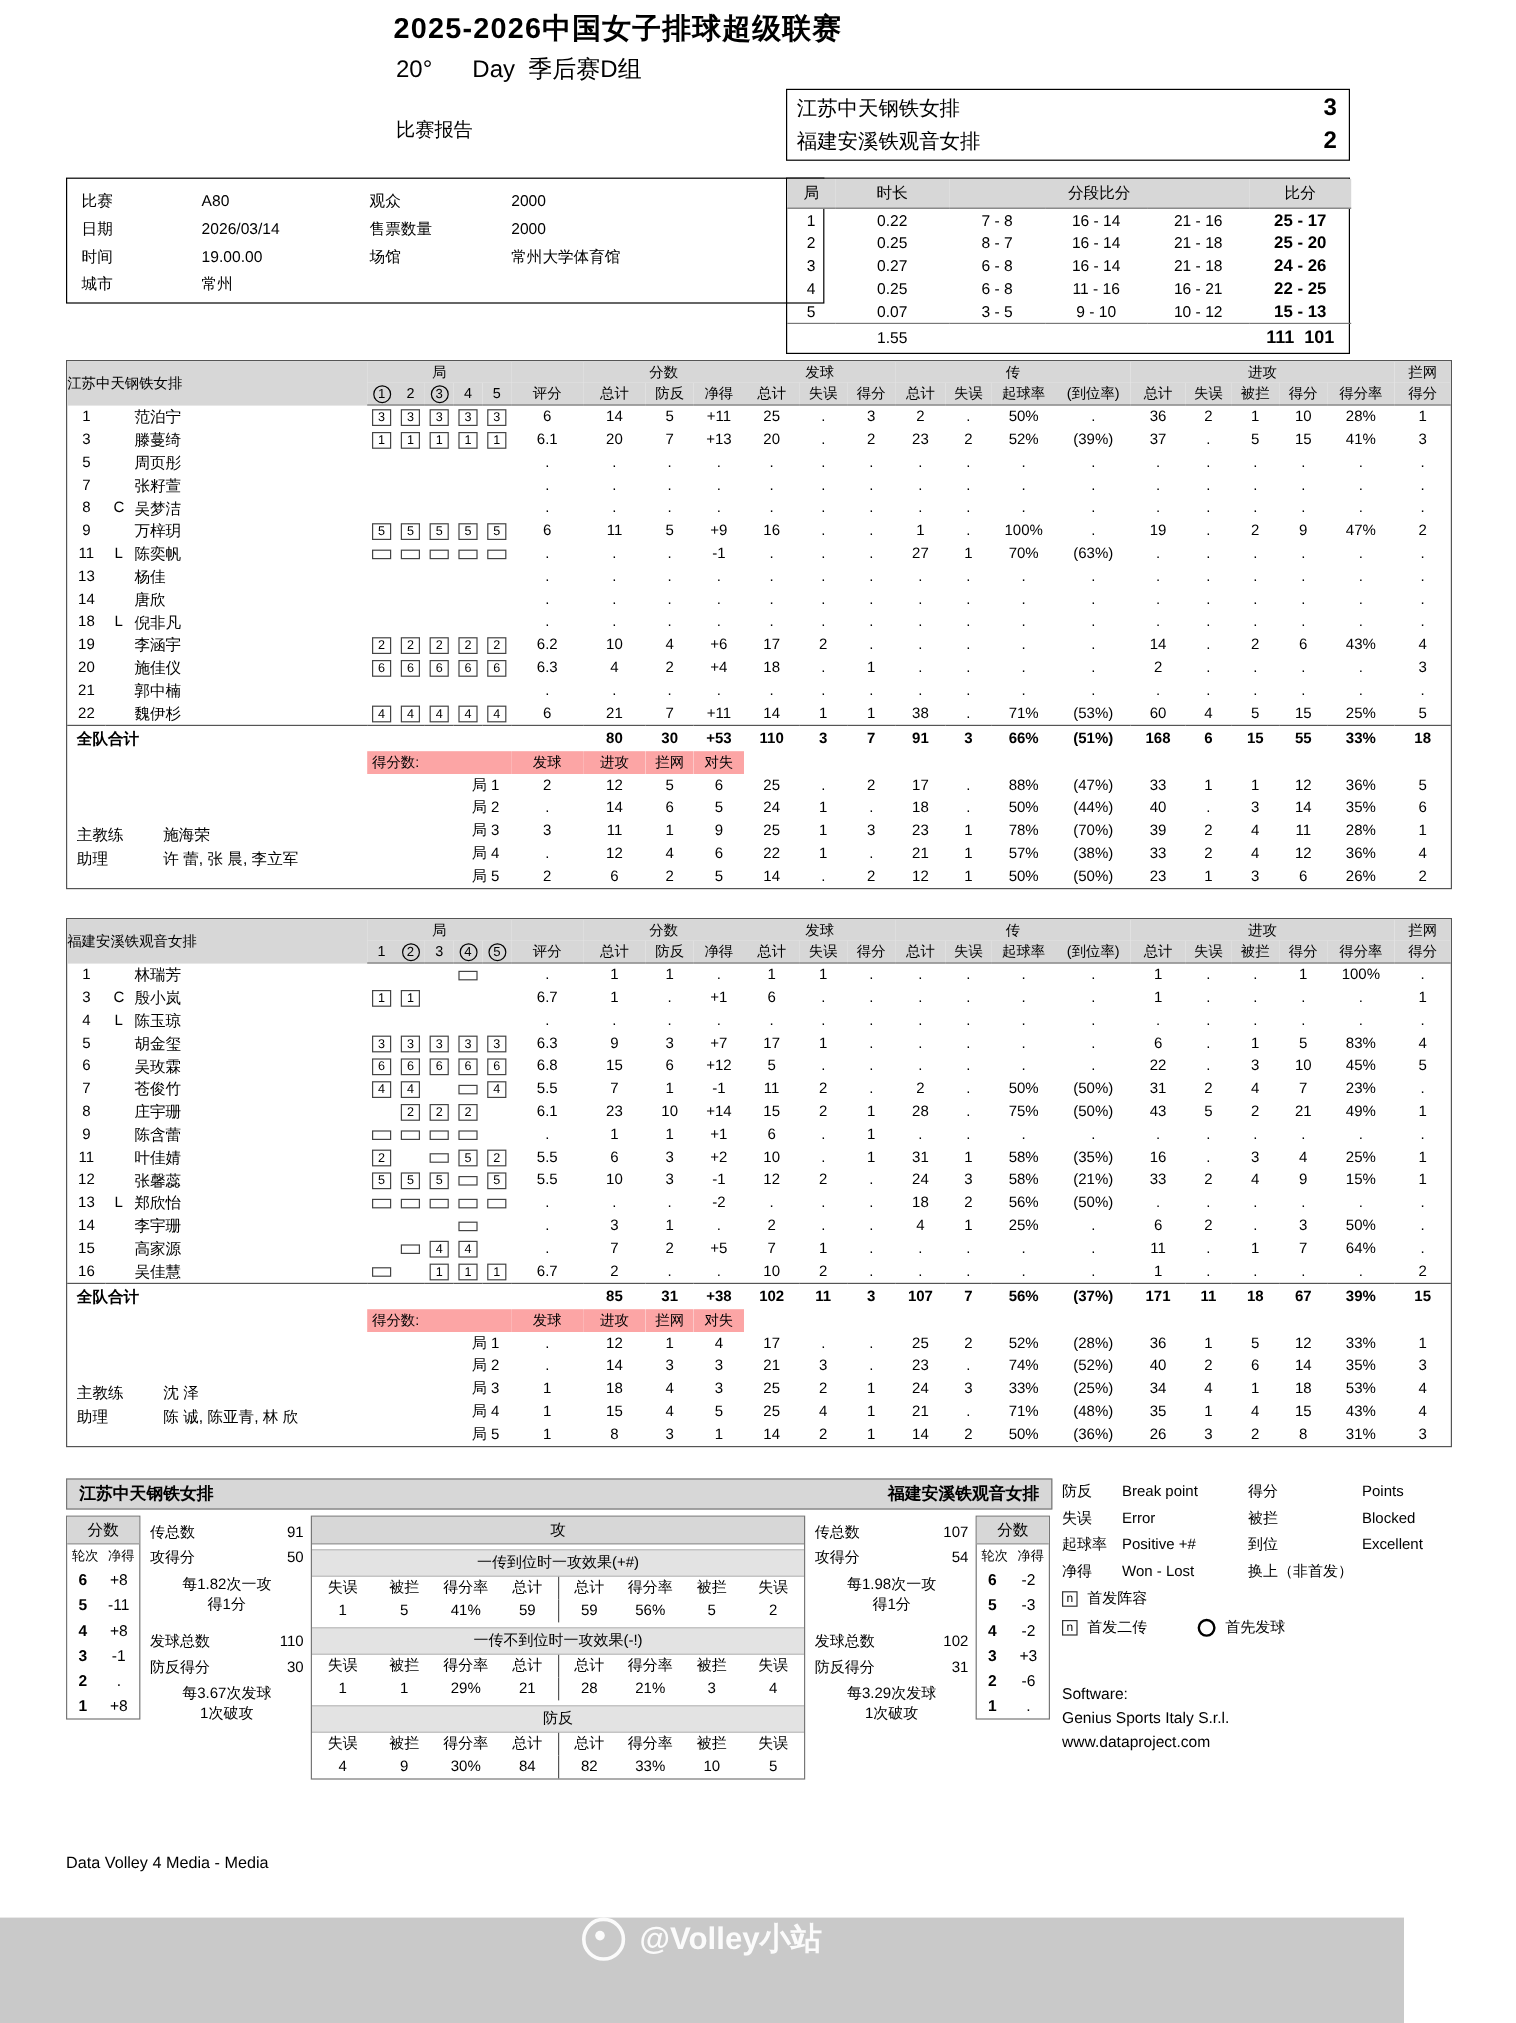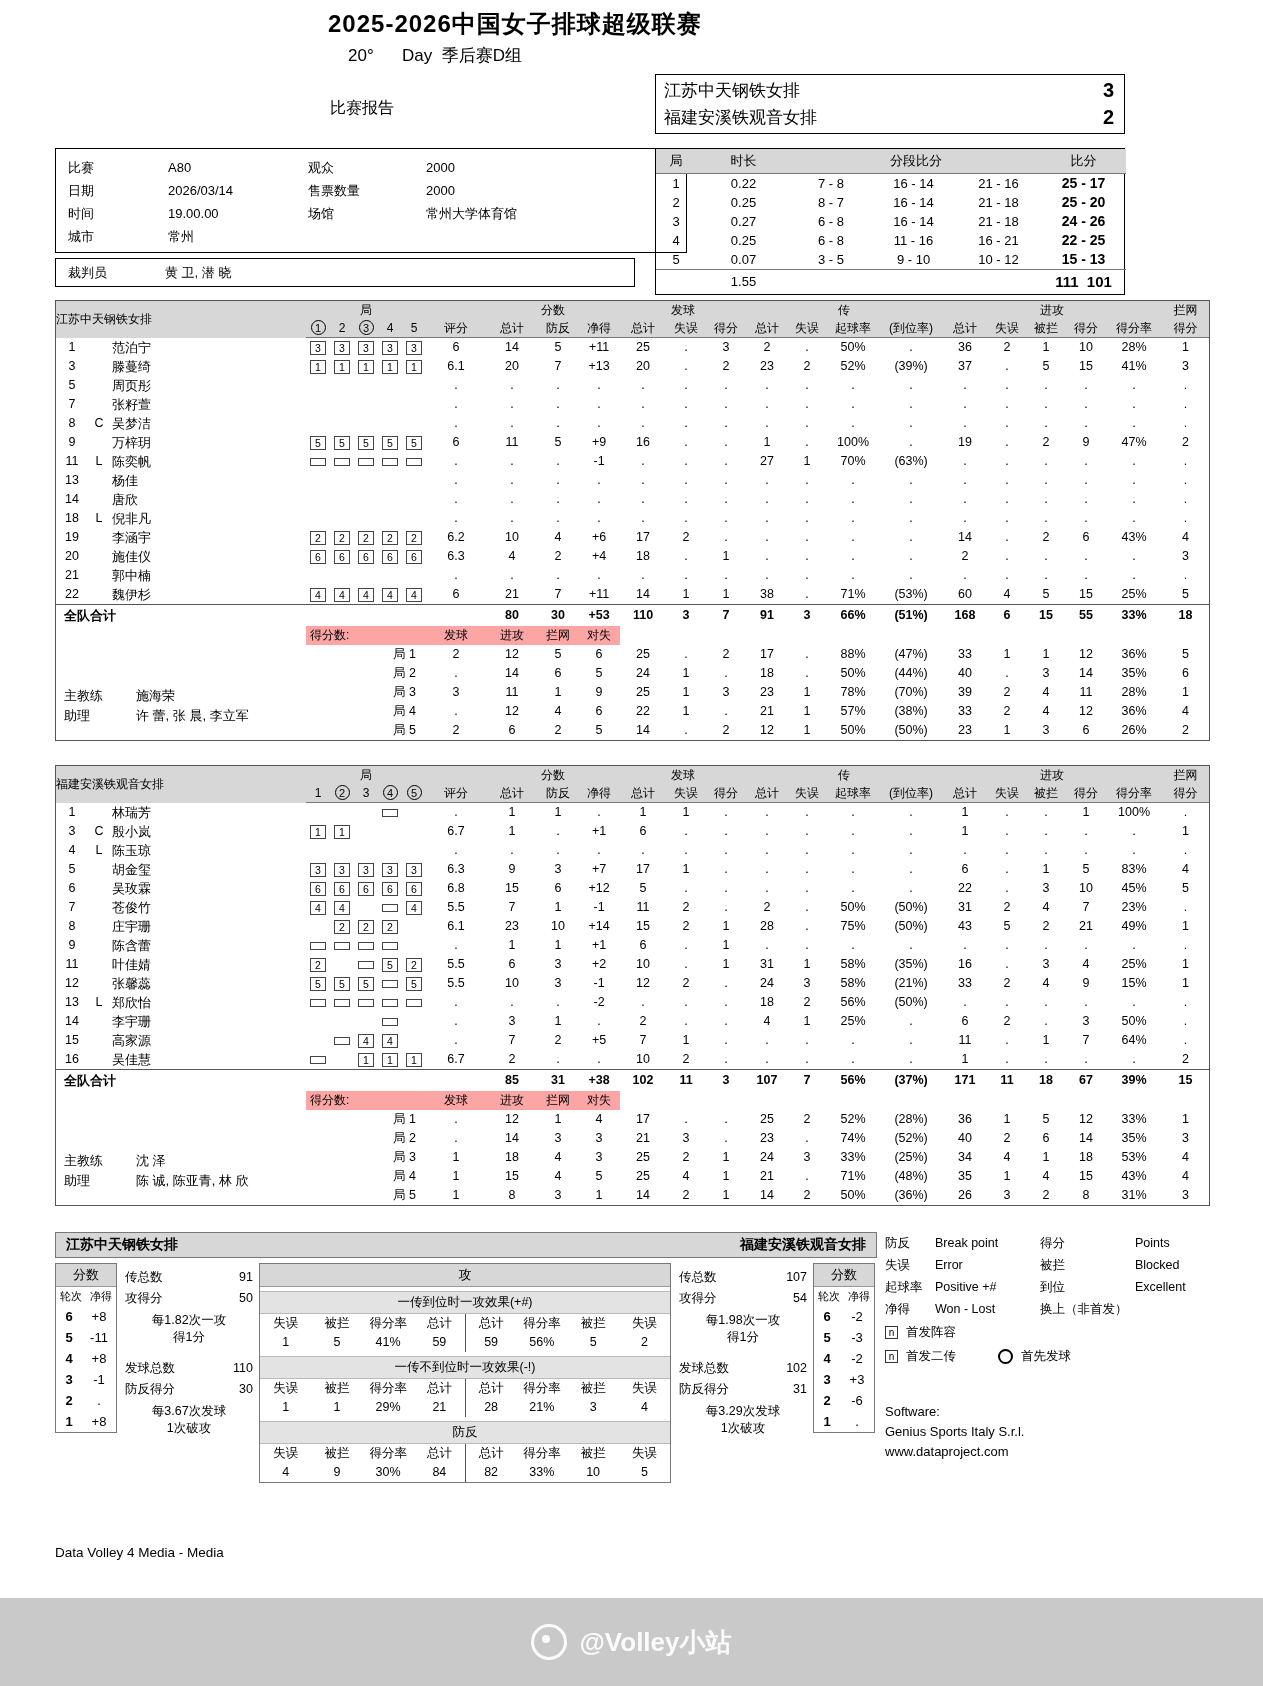--- a/index.html
+++ b/index.html
@@ -2,21 +2,21 @@
 <html><head>
 <meta charset="utf-8">
 <style>
   html,body{margin:0;padding:0;background:#fff}
   .page{position:relative;width:1263px;height:1686px;background:#fff;overflow:hidden;
         font-family:"Liberation Sans","DejaVu Sans",sans-serif;color:#000}
   .abs{position:absolute}
 
   
   .title{left:328px;top:8px;font-size:24px;font-weight:700;letter-spacing:1px}
-  .subtitle{left:348px;top:44px;font-size:17px;white-space:pre}
+  .subtitle{left:330px;top:44px;font-size:20px;white-space:pre}
   .report-label{left:330px;top:98px;font-size:16px}
   .result-box{left:655px;top:74px;width:470px;border:1px solid #000;padding:2px 10px 2px 8px;box-sizing:border-box}
   .result-row{display:flex;justify-content:space-between;align-items:center;height:27px;font-size:17px}
   .result-sets{font-weight:700;font-size:20px}
 
   
   .info-box{left:55px;top:148px;width:632px;height:105px;border:1px solid #000;box-sizing:border-box;padding:7px 0 0 12px;font-size:13px}
   .info-grid{display:grid;grid-template-columns:100px 140px 118px auto}
   .info-grid div{line-height:23px;white-space:nowrap}
   .ref-box{left:55px;top:258px;width:580px;height:29px;border:1px solid #000;box-sizing:border-box;display:flex;align-items:center;padding-left:12px;font-size:13px}
@@ -78,21 +78,21 @@
   .legend{position:absolute;right:0;top:0;width:325px}
   .legend-row{display:grid;grid-template-columns:50px 105px 95px auto;line-height:22px}
   .legend-row span{white-space:nowrap}
   .legend-extra{display:flex;align-items:center;line-height:24px}
   .legend-extra .gap{width:42px}
   .nbox{display:inline-block;width:13px;height:13px;line-height:12px;border:1px solid #333;font-size:10px;text-align:center;margin-right:8px;box-sizing:border-box}
   .serve-circle{display:inline-block;width:15px;height:15px;border:2px solid #000;border-radius:50%;margin-right:8px;box-sizing:border-box}
   .software{margin-top:34px;line-height:20px;font-size:13px}
 
   .footer-text{left:55px;top:1545px;font-size:13.5px}
-  .watermark{left:0;top:1598px;width:1263px;height:88px;background:#c9c9c9;display:flex;align-items:center;justify-content:center;gap:12px;color:rgba(255,255,255,.92);font-size:26px;font-weight:700}
+  .watermark{left:0;top:1598px;width:1170px;height:88px;background:#c9c9c9;display:flex;align-items:flex-start;justify-content:center;gap:12px;color:rgba(255,255,255,.92);font-size:26px;font-weight:700}
   .cam{width:30px;height:30px;border:3px solid rgba(255,255,255,.92);border-radius:50%;position:relative}
   .cam::after{content:"";position:absolute;left:8px;top:8px;width:8px;height:8px;border-radius:50%;background:rgba(255,255,255,.92)}
 </style>
 </head>
 <body>
 
 <div class="page">
 
   <div class="abs title">2025-2026中国女子排球超级联赛</div>
   <div class="abs subtitle">20°      Day  季后赛D组</div>
@@ -123,24 +123,20 @@
       <div>19.00.00</div>
       <div>场馆</div>
       <div>常州大学体育馆</div>
       <div>城市</div>
       <div>常州</div>
       <div></div>
         <div></div>
     </div>
   </div>
 
-  <div class="abs ref-box">
-    <span>裁判员</span>
-    <span class="val">黄 卫, 潜 晓</span>
-  </div>
 
   <div class="abs set-box">
     <table class="set-table">
       <colgroup>
           <col style="width:40px">
           <col style="width:95px">
           <col style="width:80px">
           <col style="width:85px">
           <col style="width:85px">
           <col style="width:85px">

